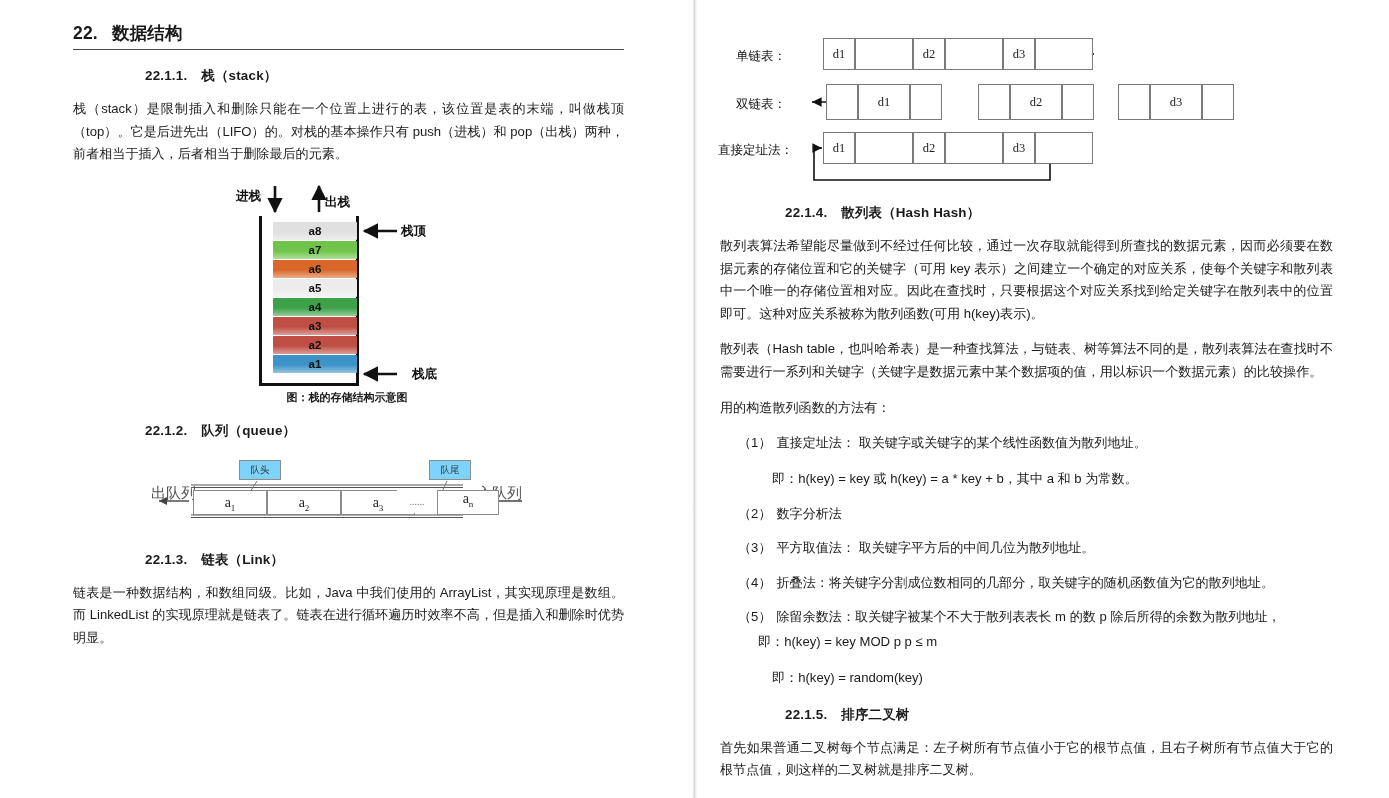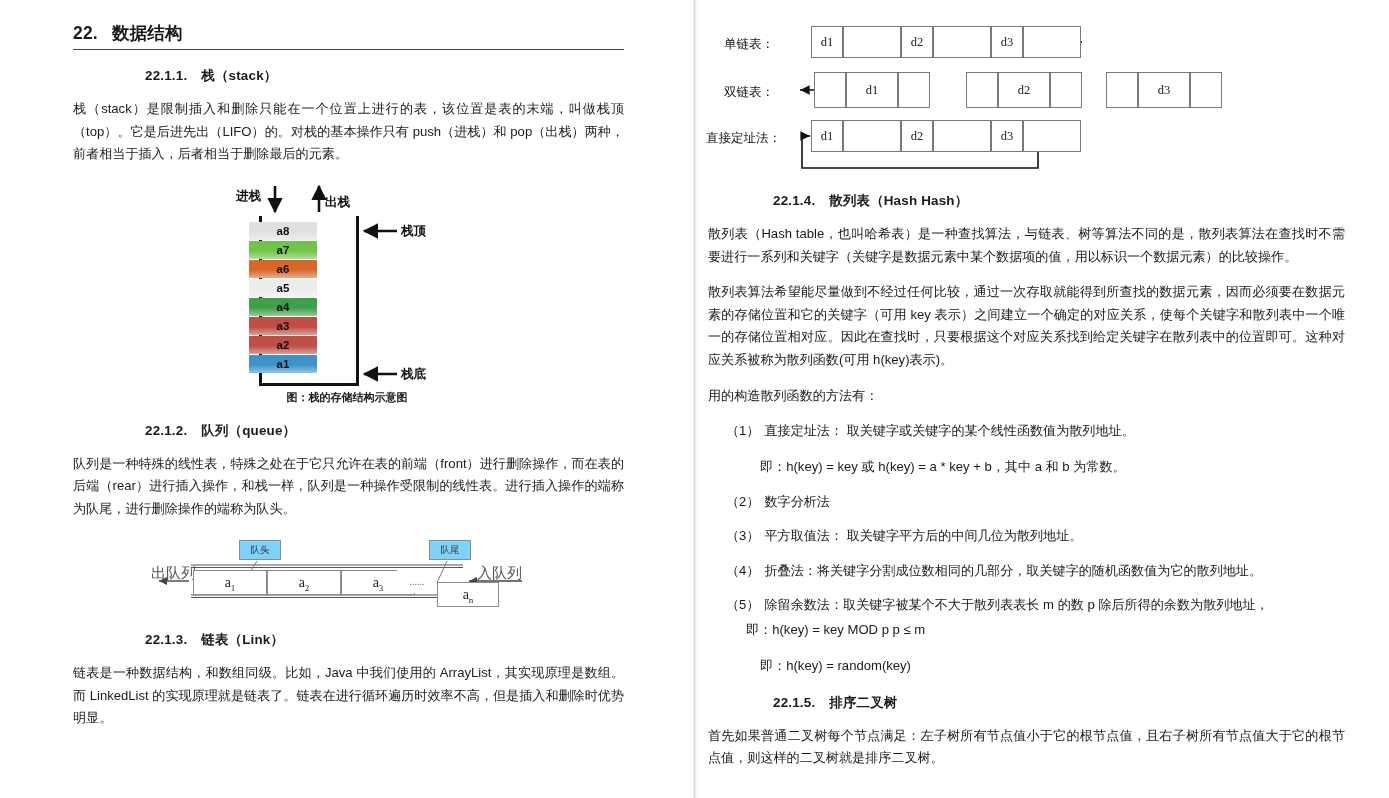--- a/index.html
+++ b/index.html
@@ -19,21 +19,21 @@
     width: 1389px;
     height: 798px;
     display: flex;
   }
   .col {
     position: relative;
     height: 798px;
     box-sizing: border-box;
   }
   .col-left { width: 694px; padding: 15px; }
-  .col-right { width: 695px; padding: 4px; }
+  .col-right { width: 695px; padding: 16px; }
   .gutter {
     position: absolute;
     left: 692px;
     top: 0;
     width: 5px;
     height: 798px;
     background: linear-gradient(to right, #ffffff 0%, #e9e9e9 35%, #d8d8d8 50%, #ededed 70%, #ffffff 100%);
   }
 
   
@@ -101,23 +101,23 @@
 
   
   .stack-fig {
     position: relative;
     width: 300px;
     height: 225px;
     margin: 14px auto 0 auto;
   }
   .stack-cells {
     position: absolute;
-    left: 52px;
+    left: 76px;
     top: 42px;
-    width: 68px;
+    width: 84px;
   }
   .cell {
     height: 18px;
     line-height: 18px;
     text-align: center;
     font-size: 11.5px;
     font-weight: bold;
     color: #111;
     margin-bottom: 1px;
     border-radius: 1px;
@@ -247,21 +247,21 @@
         <line x1="122" y1="32" x2="122" y2="6" stroke="#111" stroke-width="2.6" marker-end="url(#ah)"></line>
 
         <line x1="200" y1="51" x2="167" y2="51" stroke="#111" stroke-width="2.6" marker-end="url(#ah)"></line>
 
         <line x1="200" y1="194" x2="167" y2="194" stroke="#111" stroke-width="2.6" marker-end="url(#ah)"></line>
       </svg>
 
       <div class="arrow-label" style="left:39px;top:8px;">进栈</div>
       <div class="arrow-label" style="left:128px;top:14px;">出栈</div>
       <div class="arrow-label" style="left:204px;top:43px;">栈顶</div>
-      <div class="arrow-label" style="left:204px;top:186px;font-family:Liberation Mono, monospace;">栈底</div>
+      <div class="arrow-label" style="left:215px;top:186px;font-family:Liberation Mono, monospace;">栈底</div>
 
       <div class="wall wall-l"></div>
       <div class="wall wall-r"></div>
       <div class="wall-b"></div>
 
       <div class="stack-cells" id="stack-cells">
           <div class="cell" style="background: linear-gradient(rgb(224, 224, 224) 0%, rgb(224, 224, 224) 55%, rgba(255, 255, 255, 0.45) 100%) rgb(224, 224, 224);">a8</div>
           <div class="cell" style="background: linear-gradient(rgb(112, 196, 74) 0%, rgb(112, 196, 74) 55%, rgba(255, 255, 255, 0.45) 100%) rgb(112, 196, 74);">a7</div>
           <div class="cell" style="background: linear-gradient(rgb(217, 103, 42) 0%, rgb(217, 103, 42) 55%, rgba(255, 255, 255, 0.45) 100%) rgb(217, 103, 42);">a6</div>
           <div class="cell" style="background: linear-gradient(rgb(236, 236, 236) 0%, rgb(236, 236, 236) 55%, rgba(255, 255, 255, 0.45) 100%) rgb(236, 236, 236);">a5</div>
@@ -271,21 +271,20 @@
           <div class="cell" style="background: linear-gradient(rgb(61, 147, 200) 0%, rgb(61, 147, 200) 55%, rgba(255, 255, 255, 0.45) 100%) rgb(61, 147, 200);">a1</div>
         </div>
 
       <div class="fig-cap">图：栈的存储结构示意图</div>
     </div>
 
     <div class="h3">
       <span class="num">22.1.2.</span><span>队列（queue）</span>
     </div>
 
-    <div class="para">队列是一种特殊的线性表，特殊之处在于它只允许在表的前端（front）进行删除操作，而在表的后端（rear）进行插入操作，和栈一样，队列是一种操作受限制的线性表。进行插入操作的端称为队尾，进行删除操作的端称为队头。</div>
 
     <div class="queue-fig">
       <svg class="svg-abs" width="400" height="80">
         <defs>
           <marker id="ah2" markerWidth="8" markerHeight="8" refX="6" refY="3" orient="auto">
             <path d="M0,0 L6,3 L0,6 z" fill="#444"></path>
           </marker>
         </defs>
 
         <line x1="44" y1="31" x2="316" y2="31" stroke="#555" stroke-width="1.2"></line>
@@ -305,21 +304,21 @@
       <div class="q-lab" style="left:330px;top:30px;">入队列</div>
 
       <div class="q-tag" style="left:92px;top:6px;">队头</div>
       <div class="q-tag" style="left:282px;top:6px;">队尾</div>
 
       <div id="queue-cells">
           <div class="q-box" style="left: 46px; top: 36px; width: 72px; height: 23px; line-height: 23px;">a<span class="sub">1</span></div>
           <div class="q-box" style="left: 120px; top: 36px; width: 72px; height: 23px; line-height: 23px;">a<span class="sub">2</span></div>
           <div class="q-box" style="left: 194px; top: 36px; width: 72px; height: 23px; line-height: 23px;">a<span class="sub">3</span></div>
           <div class="q-box" style="left: 250px; top: 36px; width: 40px; height: 23px; line-height: 23px; border: none; font-size: 10px; color: rgb(119, 119, 119);">......</div>
-          <div class="q-box" style="left: 290px; top: 48px; width: 60px; height: 23px; line-height: 23px;">a<span class="sub">n</span></div>
+          <div class="q-box" style="left: 290px; top: 36px; width: 60px; height: 23px; line-height: 16px;">a<span class="sub">n</span></div>
         </div>
     </div>
 
     <div class="h3">
       <span class="num">22.1.3.</span><span>链表（Link）</span>
     </div>
 
     <div class="para">链表是一种数据结构，和数组同级。比如，Java 中我们使用的 ArrayList，其实现原理是数组。而 LinkedList 的实现原理就是链表了。链表在进行循环遍历时效率不高，但是插入和删除时优势明显。</div>
 
   </div>
@@ -378,23 +377,23 @@
           <div class="node" style="left: 227px; top: 112px; width: 58px; height: 32px; line-height: 30px;"></div>
           <div class="node" style="left: 285px; top: 112px; width: 32px; height: 32px; line-height: 30px;">d3</div>
           <div class="node" style="left: 317px; top: 112px; width: 58px; height: 32px; line-height: 30px;"></div>
         </div>
     </div>
 
     <div class="r-h3">
       <span class="num">22.1.4.</span><span>散列表（Hash Hash）</span>
     </div>
 
+    <div class="r-para red">散列表算法希望能尽量做到不经过任何比较，通过一次存取就能得到所查找的数据元素，因而必须要在数据元素的存储位置和它的关键字（可用 key 表示）之间建立一个确定的对应关系，使每个关键字和散列表中一个唯一的存储位置相对应。因此在查找时，只要根据这个对应关系找到给定关键字在散列表中的位置即可。这种对应关系被称为散列函数(可用 h(key)表示)。</div>
+
     <div class="r-para">散列表（Hash table，也叫哈希表）是一种查找算法，与链表、树等算法不同的是，散列表算法在查找时不需要进行一系列和关键字（关键字是数据元素中某个数据项的值，用以标识一个数据元素）的比较操作。</div>
-
-    <div class="r-para red">散列表算法希望能尽量做到不经过任何比较，通过一次存取就能得到所查找的数据元素，因而必须要在数据元素的存储位置和它的关键字（可用 key 表示）之间建立一个确定的对应关系，使每个关键字和散列表中一个唯一的存储位置相对应。因此在查找时，只要根据这个对应关系找到给定关键字在散列表中的位置即可。这种对应关系被称为散列函数(可用 h(key)表示)。</div>
 
     <div class="r-para r-lead">用的构造散列函数的方法有：</div>
 
     <div id="hash-methods">
         <div class="r-item"><span class="idx">（1）</span><span>直接定址法： 取关键字或关键字的某个线性函数值为散列地址。</span></div>
         <div class="r-sub">即：h(key) = key  或 h(key) = a * key + b，其中 a 和 b 为常数。</div>
         <div class="r-item"><span class="idx">（2）</span><span>数字分析法</span></div>
         <div class="r-item"><span class="idx">（3）</span><span>平方取值法： 取关键字平方后的中间几位为散列地址。</span></div>
         <div class="r-item"><span class="idx">（4）</span><span>折叠法：将关键字分割成位数相同的几部分，取关键字的随机函数值为它的散列地址。</span></div>
         <div class="r-item"><span class="idx">（5）</span><span>除留余数法：取关键字被某个不大于散列表表长 m 的数 p 除后所得的余数为散列地址，</span></div>

